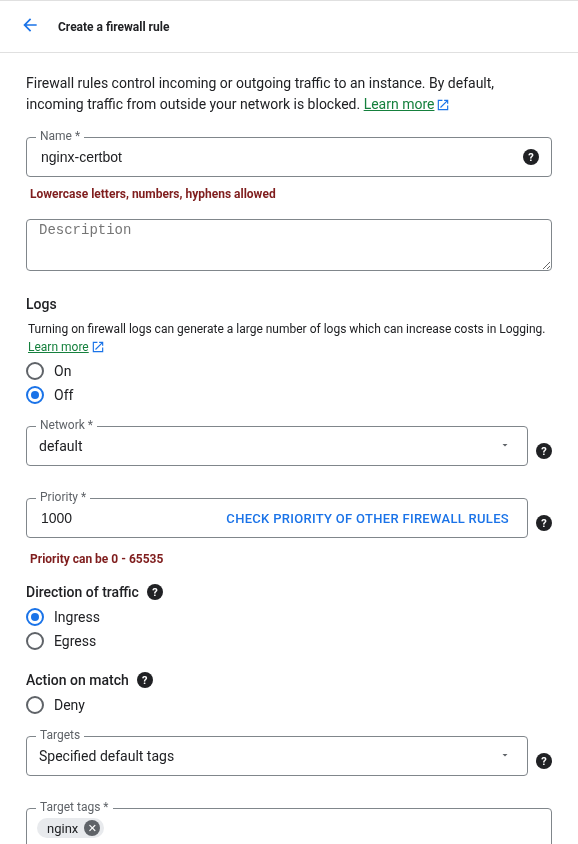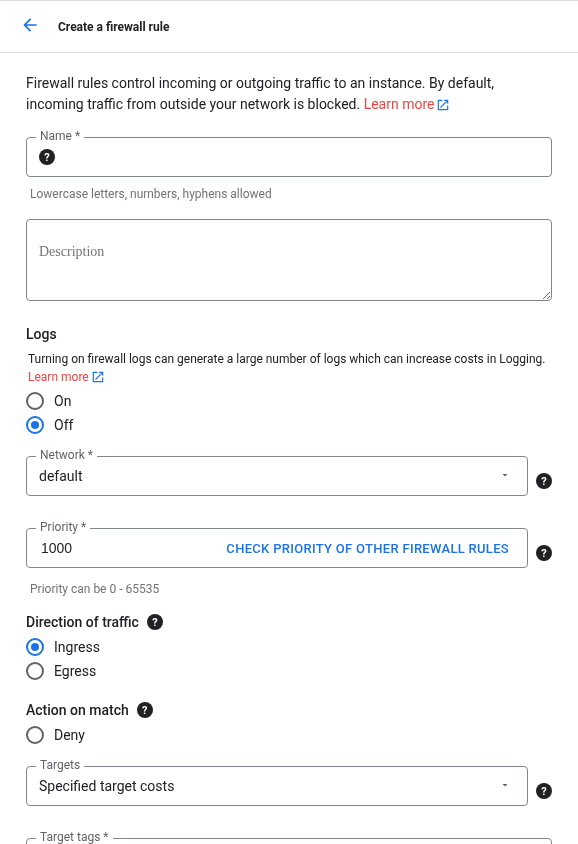--- a/index.html
+++ b/index.html
@@ -16,21 +16,21 @@
     border-bottom: 1px solid #e0e0e0;
     padding: 14px 20px;
     display: flex;
     align-items: center;
     gap: 18px;
   }
   .back-arrow { color: #1a73e8; cursor: pointer; }
   .page-title { font-size: 12px; font-weight: 700; }
   .content { padding: 20px 26px 0 26px; }
   .intro { line-height: 1.5; margin-bottom: 22px; }
-  .link { color: #ef4444; cursor: pointer; }
+  .link { color: #15803d; text-decoration: underline; cursor: pointer; }
   .ext-icon { color: #1a73e8; vertical-align: text-bottom; margin-left: 2px; }
   .field-wrap { position: relative; margin-bottom: 10px; }
   .field-legend {
     position: absolute;
     top: -8px;
     left: 10px;
     background: #fff;
     padding: 0 4px;
     font-size: 12px;
     color: #5f6368;
@@ -47,29 +47,29 @@
     border: none;
     outline: none;
     font-size: 14px;
     flex: 1;
     background: transparent;
     color: #202124;
   }
   .textarea {
     border: 1px solid #80868b;
     border-radius: 4px;
-    padding: 24px 12px;
+    padding: 2px 12px;
     min-height: 52px;
     width: 100%;
     font-size: 14px;
-    font-family: Liberation Serif, serif;
+    font-family: Liberation Mono, monospace;
     resize: both;
     outline: none;
   }
-  .helper { font-size: 12px; color: #737373; margin: 4px 4px 18px 4px; }
+  .helper { font-size: 12px; color: #7f1d1d; margin: 4px 4px 18px 4px; font-weight: bold; }
   .help-icon {
     width: 16px; height: 16px; border-radius: 50%;
     background: #202124; color: #fff;
     display: inline-flex; align-items: center; justify-content: center;
     font-size: 11px; font-weight: bold;
     flex-shrink: 0;
   }
   .help-icon.outside { margin-left: 8px; }
   .section-title { font-weight: 500; font-size: 14px; margin-bottom: 8px; display: flex; align-items: center; gap: 8px; }
   .section-desc { font-size: 12px; line-height: 1.5; margin-bottom: 6px; padding-left: 2px; }
@@ -121,20 +121,21 @@
   <div class="intro">
     <span>Firewall rules control incoming or outgoing traffic to an instance. By default, incoming traffic from outside your network is blocked. </span>
     <span class="link"><span>Learn more</span></span><svg class="ext-icon" width="14" height="14" viewBox="0 0 24 24" fill="currentColor">
         <path d="M14 3v2h3.59L7 15.59 8.41 17 19 6.41V10h2V3h-7zM5 5h6V3H3v18h18v-8h-2v6H5V5z"></path>
       </svg>
   </div>
 
   <div class="field-wrap">
     <div class="field-legend">Name *</div>
     <div class="field-box">
+      <input class="field-input" value="nginx-certbot" style="">
       <span class="help-icon">?</span>
     </div>
   </div>
   <div class="helper">Lowercase letters, numbers, hyphens allowed</div>
 
   <div class="block">
     <textarea class="textarea" placeholder="Description" style=""></textarea>
   </div>
 
   <div class="block">
@@ -206,21 +207,21 @@
     <div class="radio-row">
       <span class="radio"></span>
       <span>Deny</span>
     </div>
   </div>
 
   <div class="row-with-help block">
     <div class="field-wrap">
       <div class="field-legend">Targets</div>
       <div class="field-box">
-        <span class="field-input">Specified target costs</span>
+        <span class="field-input">Specified default tags</span>
         <span class="dropdown-arrow">
           <svg width="12" height="12" viewBox="0 0 24 24" fill="currentColor">
               <path d="M7 10l5 5 5-5z"></path>
             </svg>
         </span>
       </div>
     </div>
     <span class="help-icon outside">?</span>
   </div>
 

